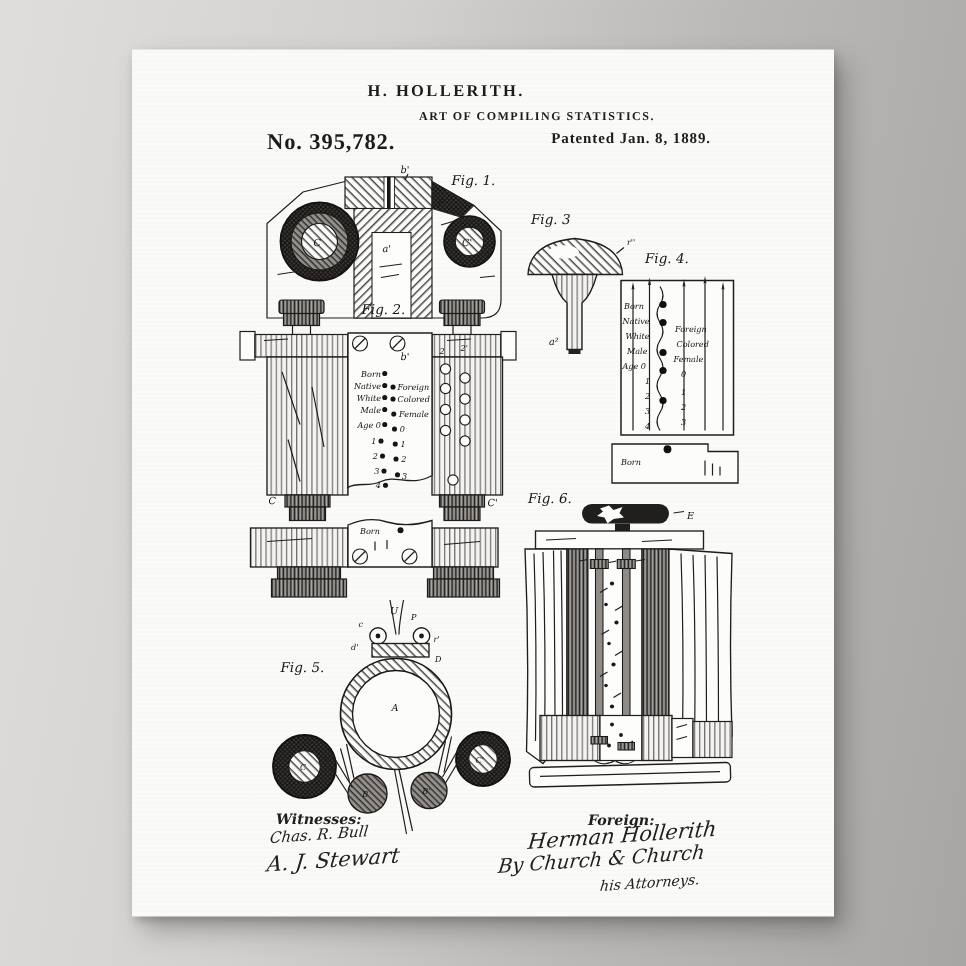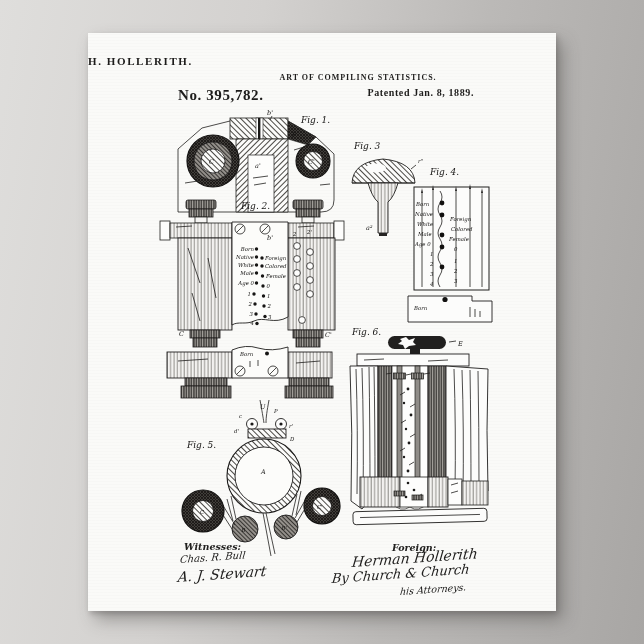--- a/index.html
+++ b/index.html
@@ -8,21 +8,21 @@
     background:linear-gradient(100deg,#dfdedc 0%,#d3d1cf 35%,#bbb9b7 65%,#a8a6a4 100%);
     font-family:"Liberation Serif",serif;
   }
   .poster{
     position:absolute;left:88px;top:33px;width:468px;height:578px;
     background:#fafaf8;
     background-image:repeating-linear-gradient(0deg,rgba(0,0,0,0.012) 0 1px,transparent 1px 3px);
     box-shadow:7px 9px 16px rgba(72,70,68,0.40),2px 3px 5px rgba(72,70,68,0.28);
   }
   .hdr{position:absolute;color:#1d1c1b;white-space:nowrap;}
-  .hdr-name{top:22px;left:0;width:419px;font-size:11px;font-weight:bold;letter-spacing:1.6px;}
+  .hdr-name{top:22px;left:0;width:419px;text-align:center;font-size:11px;font-weight:bold;letter-spacing:1.6px;}
   .hdr-title{top:40px;left:0;width:540px;text-align:center;font-size:8px;font-weight:bold;letter-spacing:1px;}
   .hdr-num{top:54px;left:90px;font-size:15px;font-weight:bold;letter-spacing:0.6px;}
   .hdr-date{top:54px;right:82px;font-size:10px;font-weight:bold;letter-spacing:0.6px;text-align:center;}
   svg{position:absolute;left:0;top:0;}
   .ln{stroke:#1f1e1d;fill:none;stroke-width:0.8;}
   .fl{font:italic 9px "DejaVu Serif",serif;fill:#171615;}
   .pl{font:italic 6.5px "DejaVu Serif",serif;fill:#171615;}
   .p5{font:italic 5.4px "DejaVu Serif",serif;fill:#141312;}
   .sig{position:absolute;color:#21201f;white-space:nowrap;font-family:"DejaVu Serif",serif;}
   .sig-head{font-style:italic;font-weight:bold;font-size:9.5px;}

